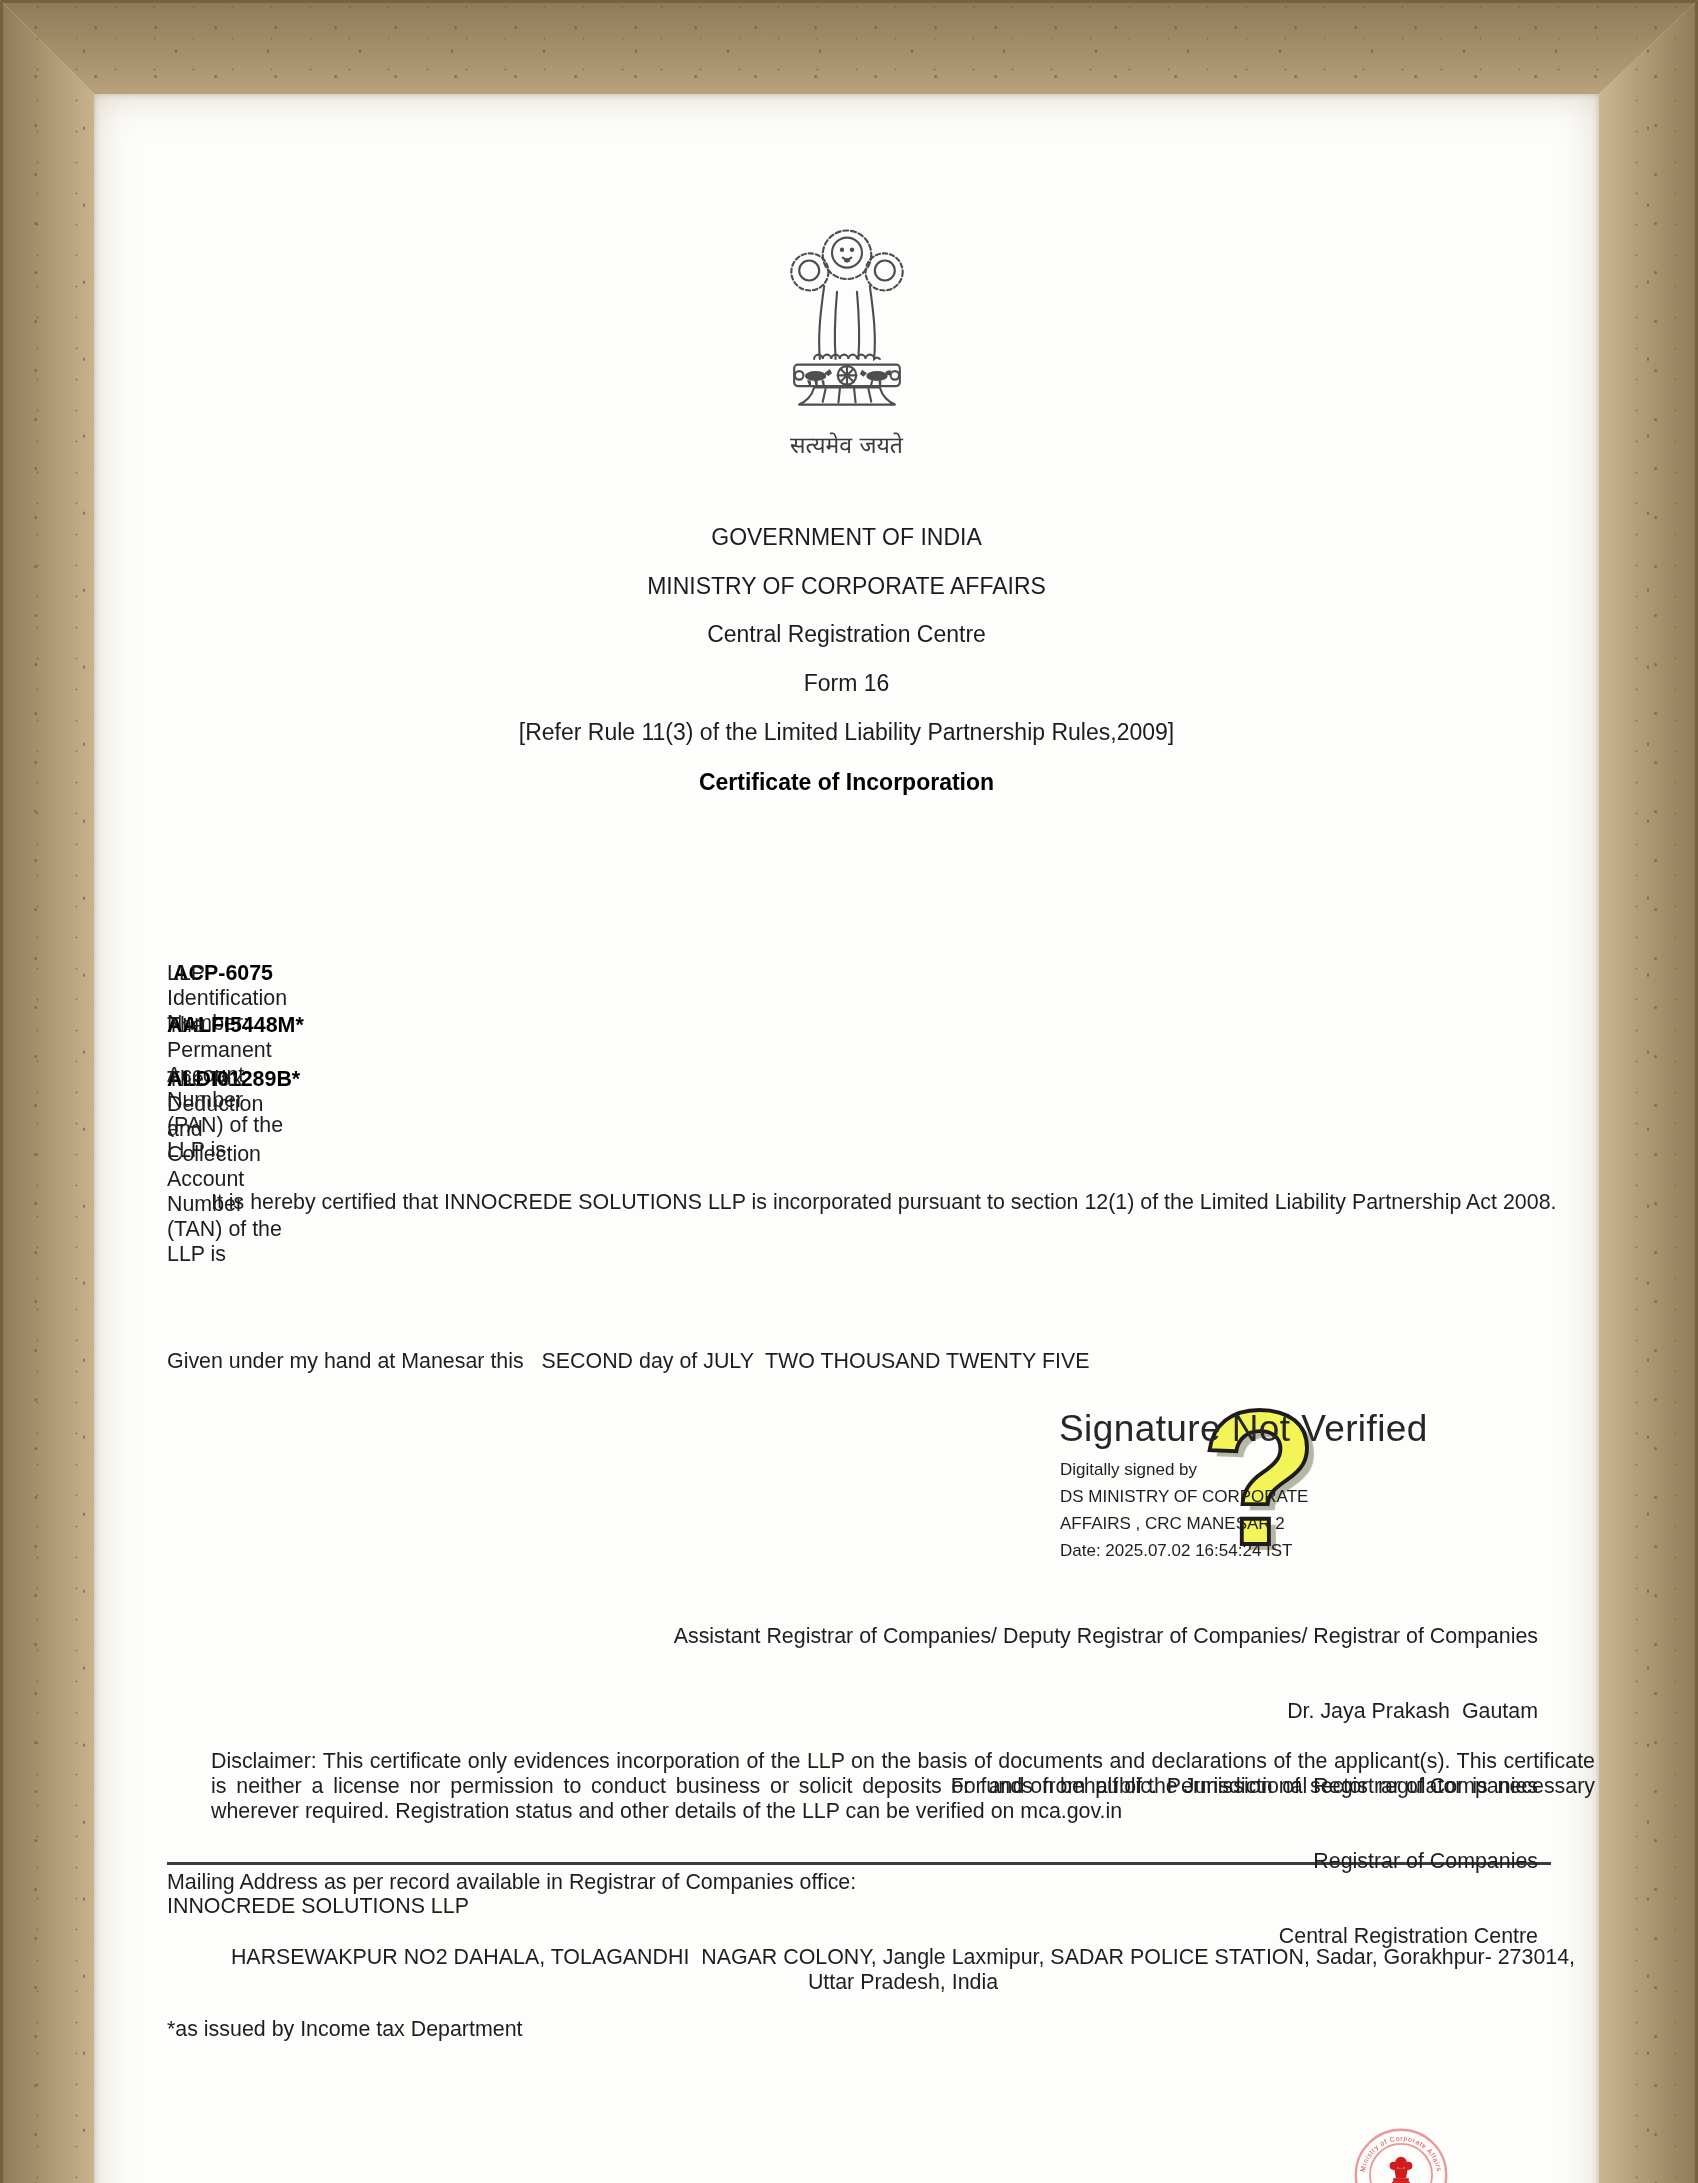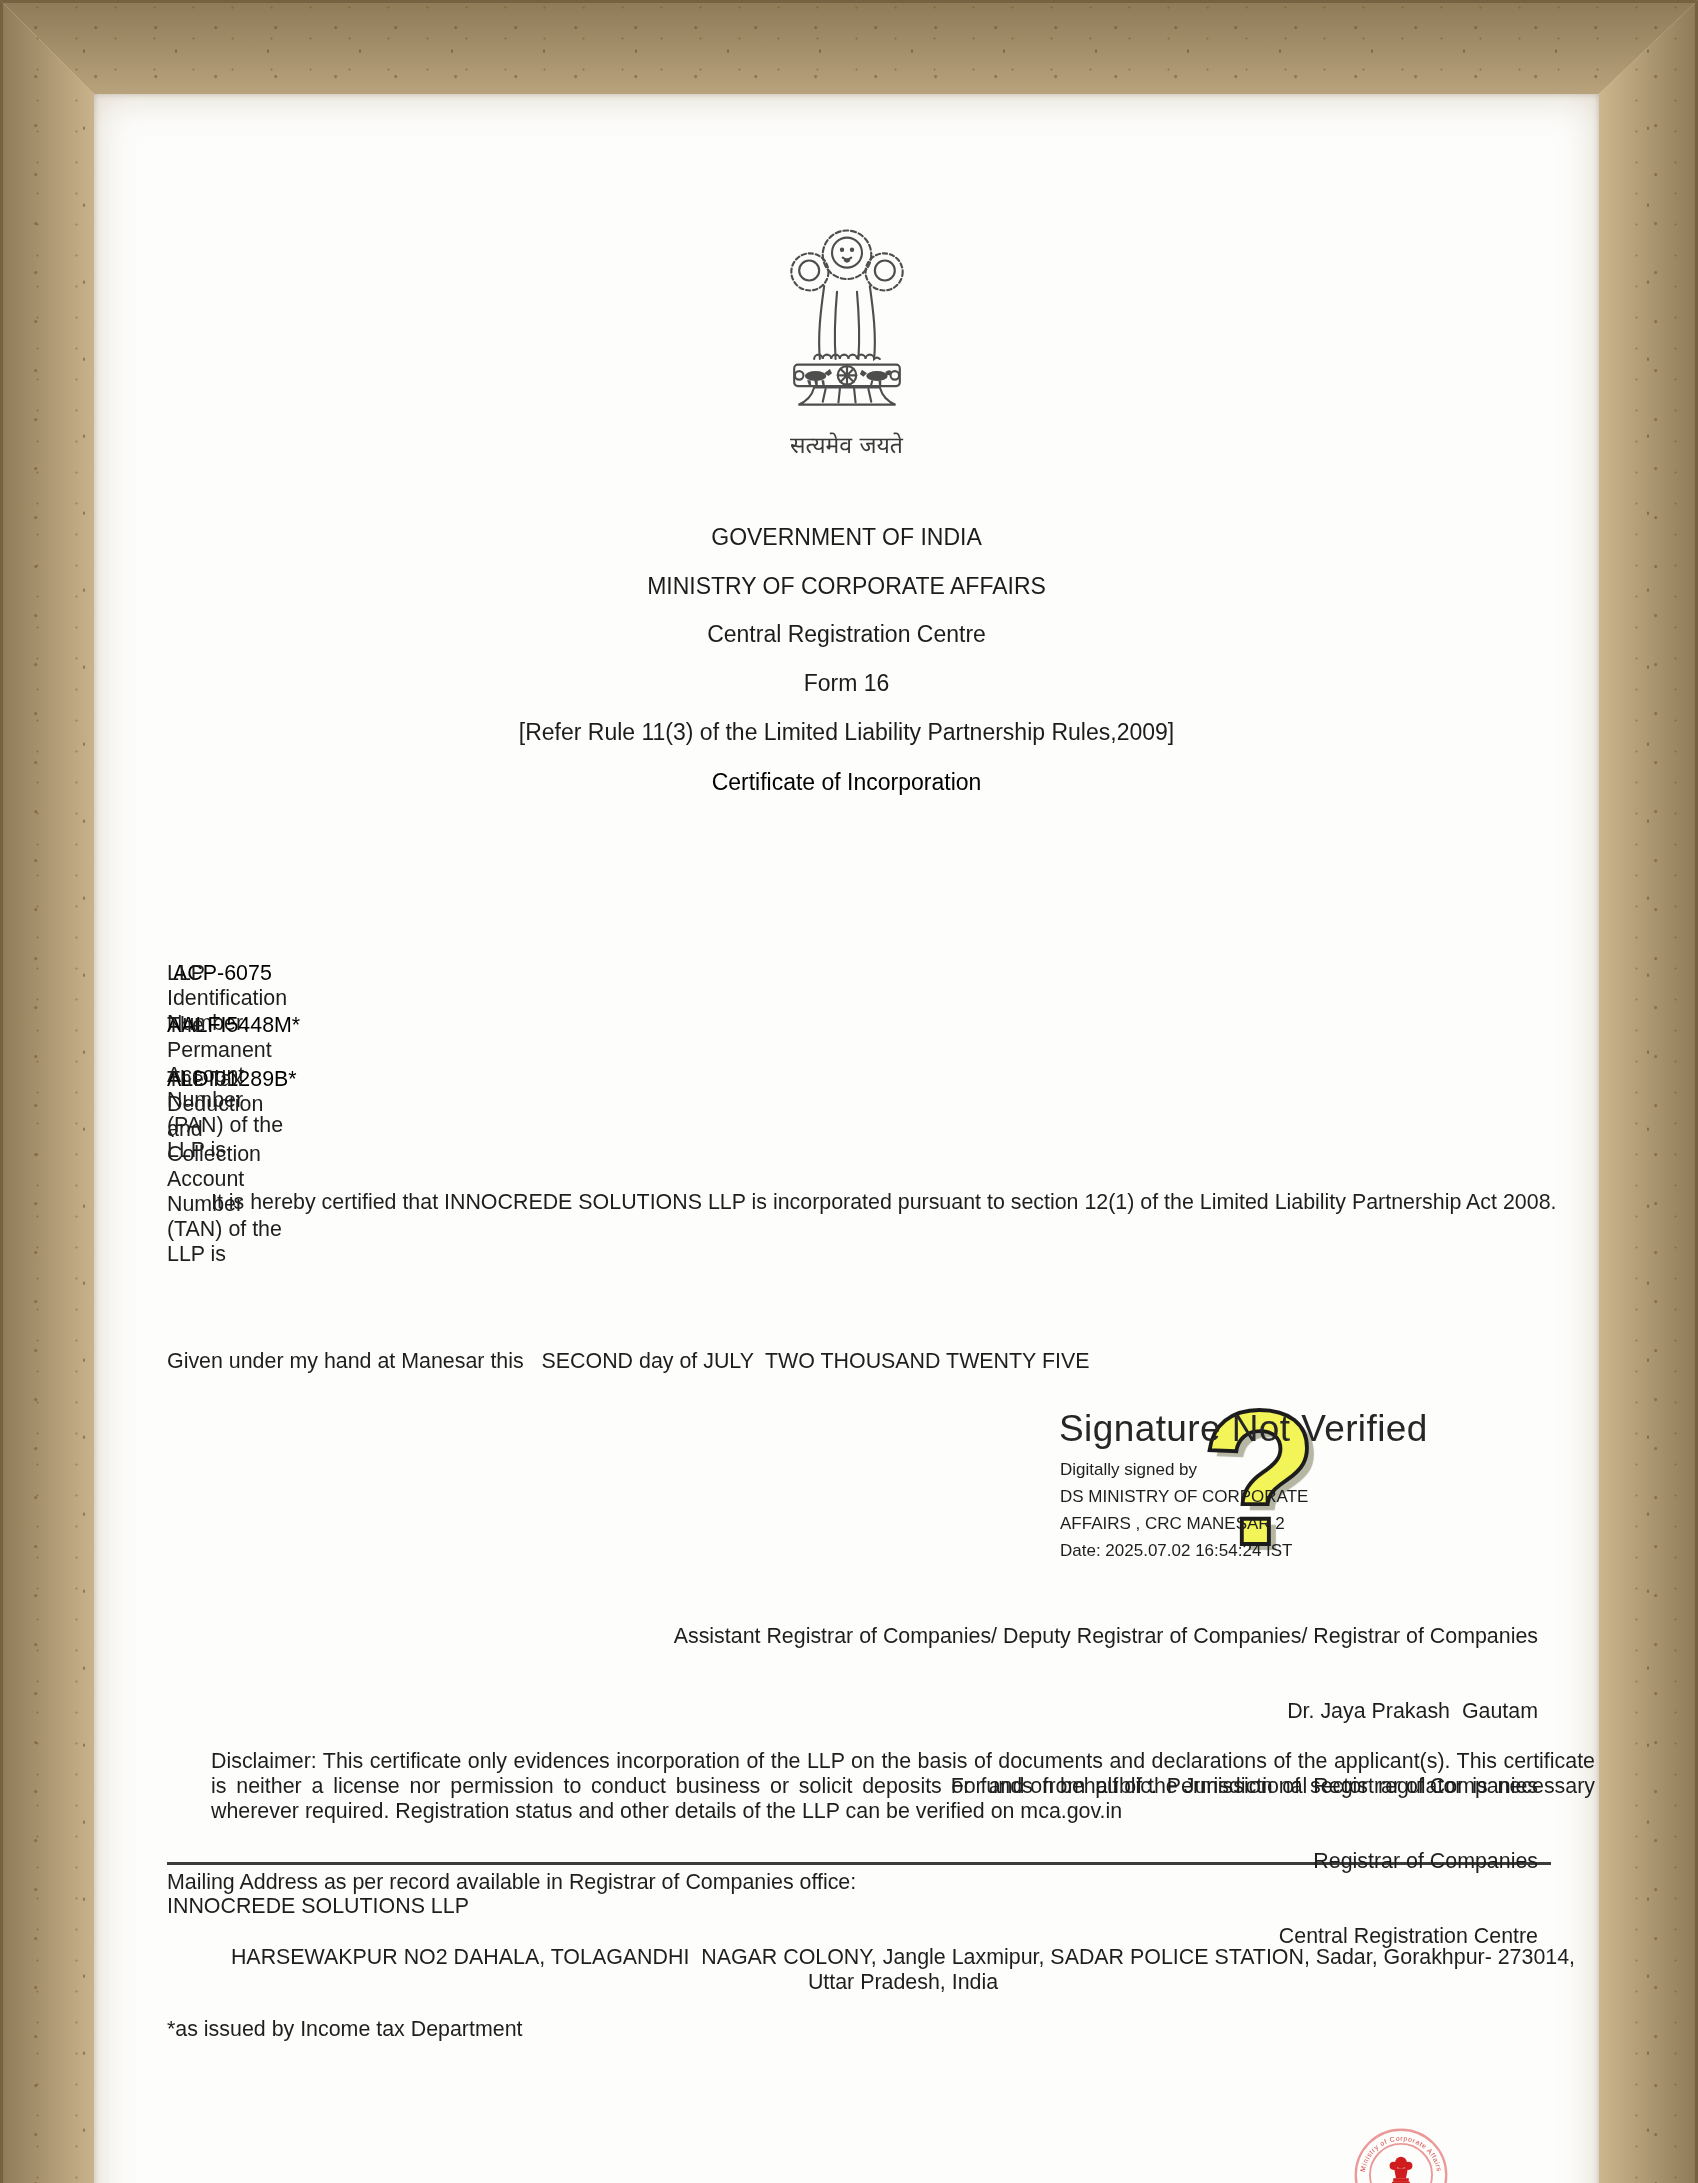--- a/index.html
+++ b/index.html
@@ -29,21 +29,21 @@
   
   .paper{
     position:absolute;left:94px;top:94px;width:1505px;height:2177px;
     background:#fdfdfc;
     box-shadow:inset 0 0 41px rgba(140,110,60,.28), inset 0 0 6.1px rgba(70,52,25,.28);
   }
   .paper *{position:absolute;}
   .center{left:0;width:100%;text-align:center;}
   .txt{color:#1e1e1e;font-size:21.4px;line-height:25px;white-space:pre-wrap;}
   .hdr{font-size:23px;color:#1c1c1c;}
-  .b{font-weight:normal;color:#000;}
+  .b{font-weight:bold;color:#000;}
   
   .emblem-svg{left:50%;transform:translateX(-50%);top:124px;width:157px;height:192px;}
   .motto{top:334px;font-size:23px;color:#3a3a3a;font-family:"DejaVu Sans","Liberation Sans",sans-serif;}
   
   .signv{left:965px;top:1314px;font-size:37px;color:#262626;letter-spacing:0.4px;white-space:nowrap;}
   .dsblock{left:966px;top:1362px;font-size:17px;line-height:27px;color:#1e1e1e;white-space:nowrap;}
   .qmark{
     left:1087px;top:1288px;width:157px;text-align:center;
     font-size:192px;line-height:1;font-weight:bold;
     color:#f2f457;-webkit-text-stroke:3.9px #1c1c1c;

